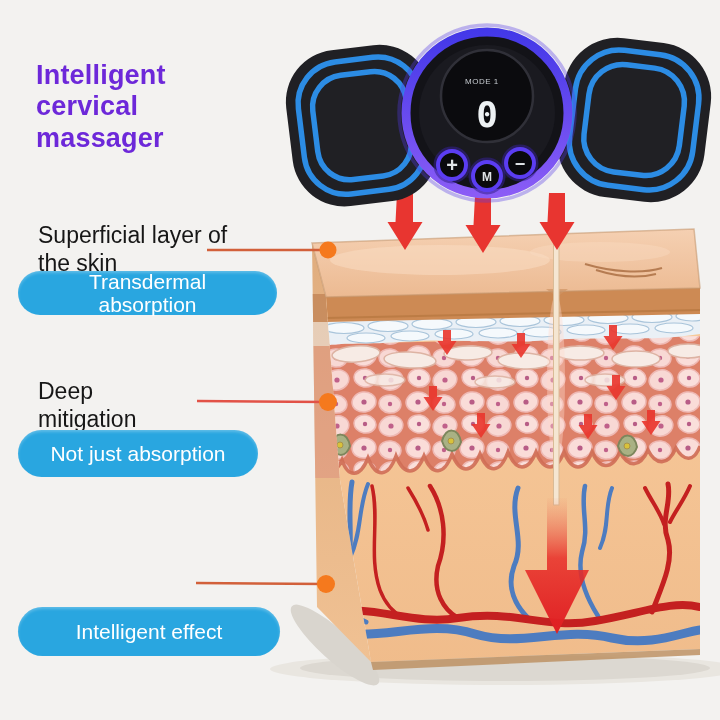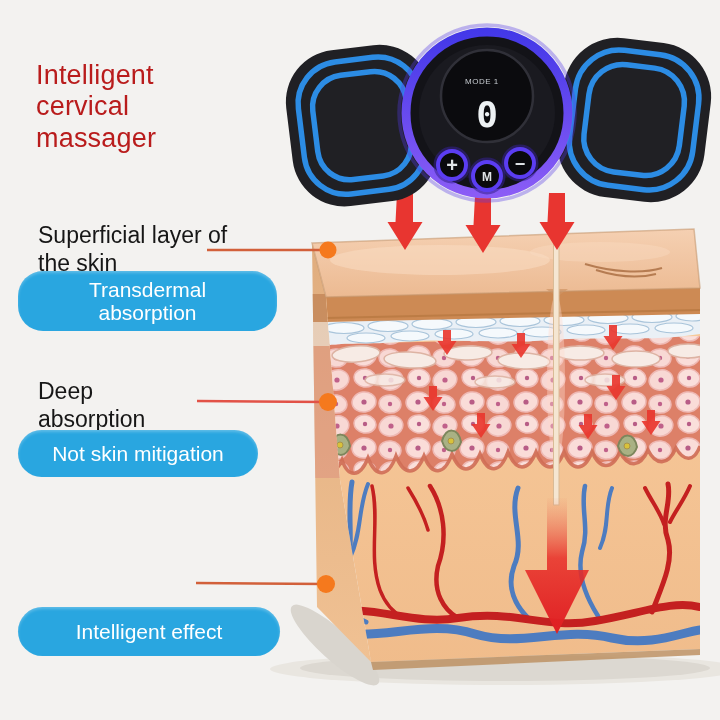--- a/index.html
+++ b/index.html
@@ -3,35 +3,35 @@
 <meta charset="utf-8">
 <style>
   html,body{margin:0;padding:0;background:#e8e8e8;}
   .stage{
     position:relative;width:720px;height:720px;overflow:hidden;
     background:#f3f2f0;font-family:"Liberation Sans",sans-serif;
   }
   .stage svg{position:absolute;left:0;top:0;}
   .title{
     position:absolute;left:36px;top:60px;width:210px;
-    font-size:27px;font-weight:normal;color:#b91c1c;line-height:1.16;letter-spacing:.2px;
+    font-size:27px;font-weight:bold;color:#6d28d9;line-height:1.16;letter-spacing:.2px;
   }
   .layer-label{
     position:absolute;color:#161616;font-size:23px;line-height:1.22;
   }
   .l1{left:38px;top:221px;width:195px}
   .l2{left:38px;top:377px;width:150px}
   .l3{left:38px;top:553px;width:175px}
   .pill{
     position:absolute;background:#29a6e0;border-radius:25px;color:#ffffff;
     display:flex;align-items:center;justify-content:center;text-align:center;
     font-size:21px;line-height:1.1;
     box-shadow:inset 0 2px 3px rgba(255,255,255,.25);
   }
-  .p1{left:18px;top:271px;width:259px;height:60px}
+  .p1{left:18px;top:271px;width:259px;height:44px}
   .p1 span{display:block;max-width:165px;margin:0 auto;}
   .p2{left:18px;top:430px;width:240px;height:47px}
   .p3{left:18px;top:607px;width:262px;height:49px}
   .seg{font-family:"DejaVu Sans Mono",monospace;font-weight:bold;}
   .devtxt{font-family:"Liberation Sans",sans-serif;}
 </style>
 </head>
 <body>
 
 <div class="stage">
@@ -291,22 +291,22 @@
     </g>
   </svg>
 
   <div class="title">Intelligent cervical massager</div>
 
   <div class="layer-label l1">Superficial layer of the skin</div>
   <div class="pill p1">
     <span>Transdermal absorption</span>
   </div>
 
-  <div class="layer-label l2">Deep absorption</div>
+  <div class="layer-label l2">Deep mitigation</div>
   <div class="pill p2">
-    <span>Not skin mitigation</span>
+    <span>Not just absorption</span>
   </div>
 
   <div class="pill p3">
     <span>Intelligent effect</span>
   </div>
 
 </div>
 
 </body></html>

